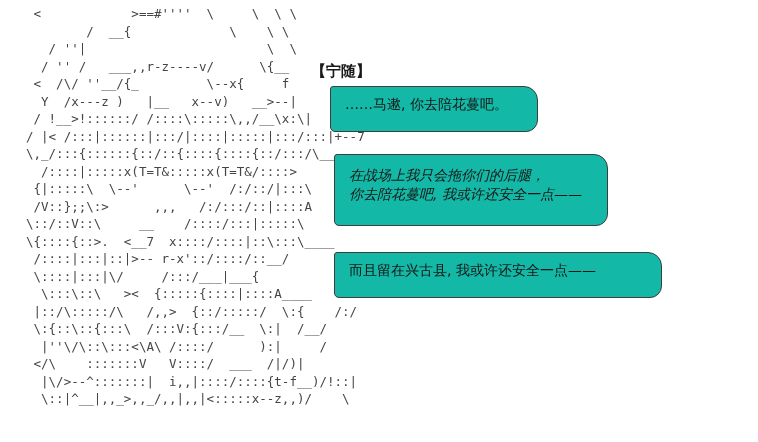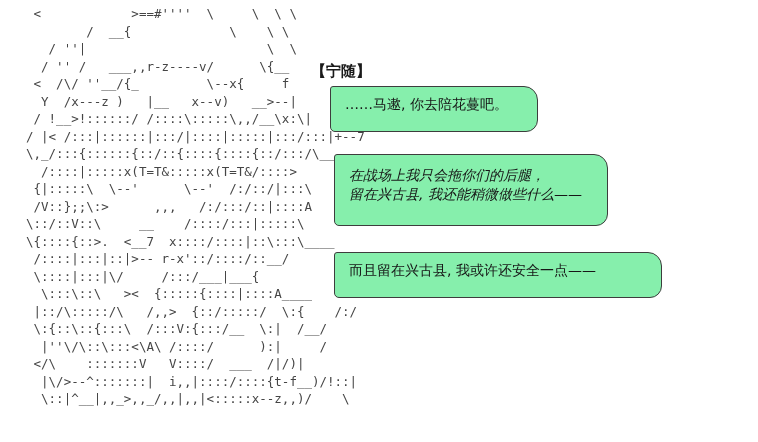--- a/index.html
+++ b/index.html
@@ -26,21 +26,21 @@
     position: absolute;
     left: 311px;
     top: 62px;
     font-size: 15px;
     font-weight: bold;
     color: #1a1a1a;
     white-space: nowrap;
   }
   .bubble {
     position: absolute;
-    background: #86efac;
+    background: #14b8a6;
     border: 1.5px solid #3d3d3d;
     border-radius: 3px 14px 12px 5px;
     display: flex;
     flex-direction: column;
     justify-content: center;
     padding: 3px 10px 13px 14px;
   }
   .bubble .line {
     font-size: 14px;
     line-height: 19px;
@@ -81,20 +81,20 @@
   \::|^__|,,_&gt;,,_/,,|,,|&lt;:::::x--z,,)/    \</pre>
 
   <div class="speaker">【宁随】</div>
 
   <div class="bubble" id="bubble-1">
     <div class="line">……马遬, 你去陪花蔓吧。</div>
   </div>
 
   <div class="bubble" id="bubble-2">
     <div class="line">在战场上我只会拖你们的后腿，</div>
-    <div class="line">留在兴古县, 我还能稍微做些什么——</div>
+    <div class="line">你去陪花蔓吧, 我或许还安全一点——</div>
   </div>
 
   <div class="bubble" id="bubble-3">
     <div class="line">而且留在兴古县, 我或许还安全一点——</div>
   </div>
 
 </div>
 
 </body></html>

